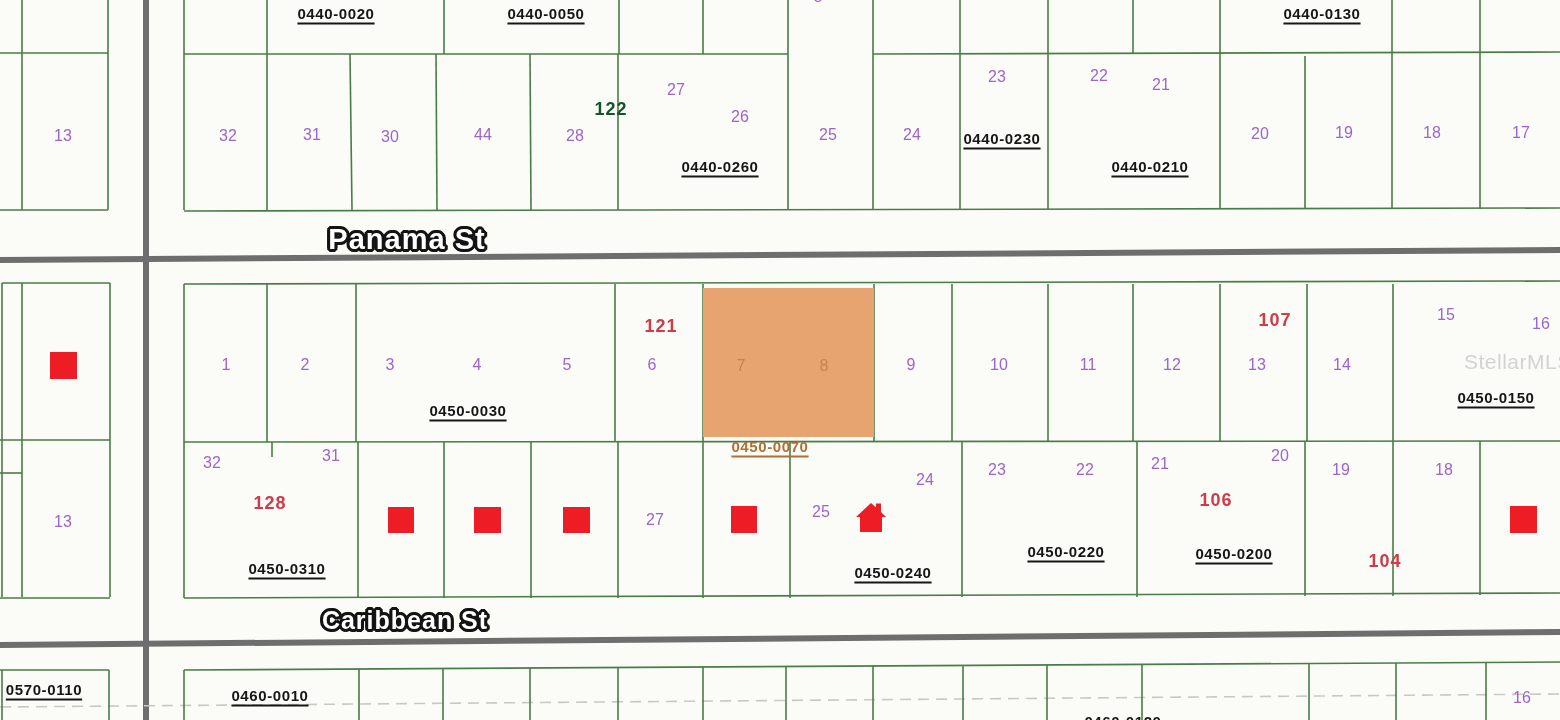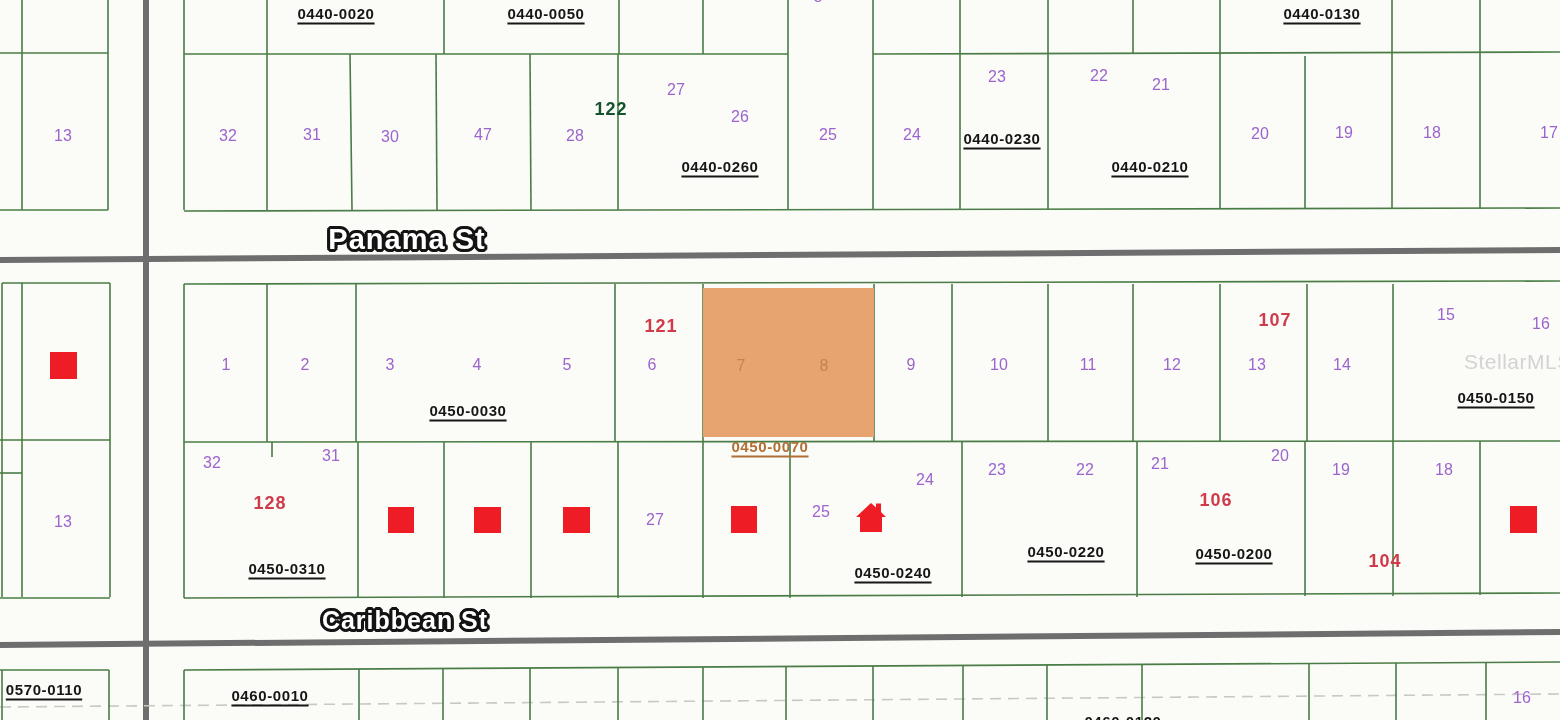--- a/index.html
+++ b/index.html
@@ -164,33 +164,33 @@
   </svg>
 
   <span id="wm">StellarMLS</span>
 
 <span class="num" style="left: 63px; top: 136px;">13</span>
     <span class="num" style="left: 63px; top: 522px;">13</span>
     <span class="num" style="left: 818px; top: -3px;">8</span>
     <span class="num" style="left: 228px; top: 136px;">32</span>
     <span class="num" style="left: 312px; top: 135px;">31</span>
     <span class="num" style="left: 390px; top: 137px;">30</span>
-    <span class="num" style="left: 483px; top: 135px;">47</span>
+    <span class="num" style="left: 483px; top: 135px;">44</span>
     <span class="num" style="left: 575px; top: 136px;">28</span>
     <span class="num" style="left: 676px; top: 90px;">27</span>
     <span class="num" style="left: 740px; top: 117px;">26</span>
     <span class="num" style="left: 828px; top: 135px;">25</span>
     <span class="num" style="left: 912px; top: 135px;">24</span>
     <span class="num" style="left: 997px; top: 77px;">23</span>
     <span class="num" style="left: 1099px; top: 76px;">22</span>
     <span class="num" style="left: 1161px; top: 85px;">21</span>
     <span class="num" style="left: 1260px; top: 134px;">20</span>
     <span class="num" style="left: 1344px; top: 133px;">19</span>
     <span class="num" style="left: 1432px; top: 133px;">18</span>
-    <span class="num" style="left: 1521px; top: 133px; margin-left: 28px;">17</span>
+    <span class="num" style="left: 1521px; top: 133px;">17</span>
     <span class="num" style="left: 226px; top: 365px;">1</span>
     <span class="num" style="left: 305px; top: 365px;">2</span>
     <span class="num" style="left: 390px; top: 365px;">3</span>
     <span class="num" style="left: 477px; top: 365px;">4</span>
     <span class="num" style="left: 567px; top: 365px;">5</span>
     <span class="num" style="left: 652px; top: 365px;">6</span>
     <span class="num" style="left: 911px; top: 365px;">9</span>
     <span class="num" style="left: 999px; top: 365px;">10</span>
     <span class="num" style="left: 1088px; top: 365px; text-align: center;">11</span>
     <span class="num" style="left: 1172px; top: 365px;">12</span>

